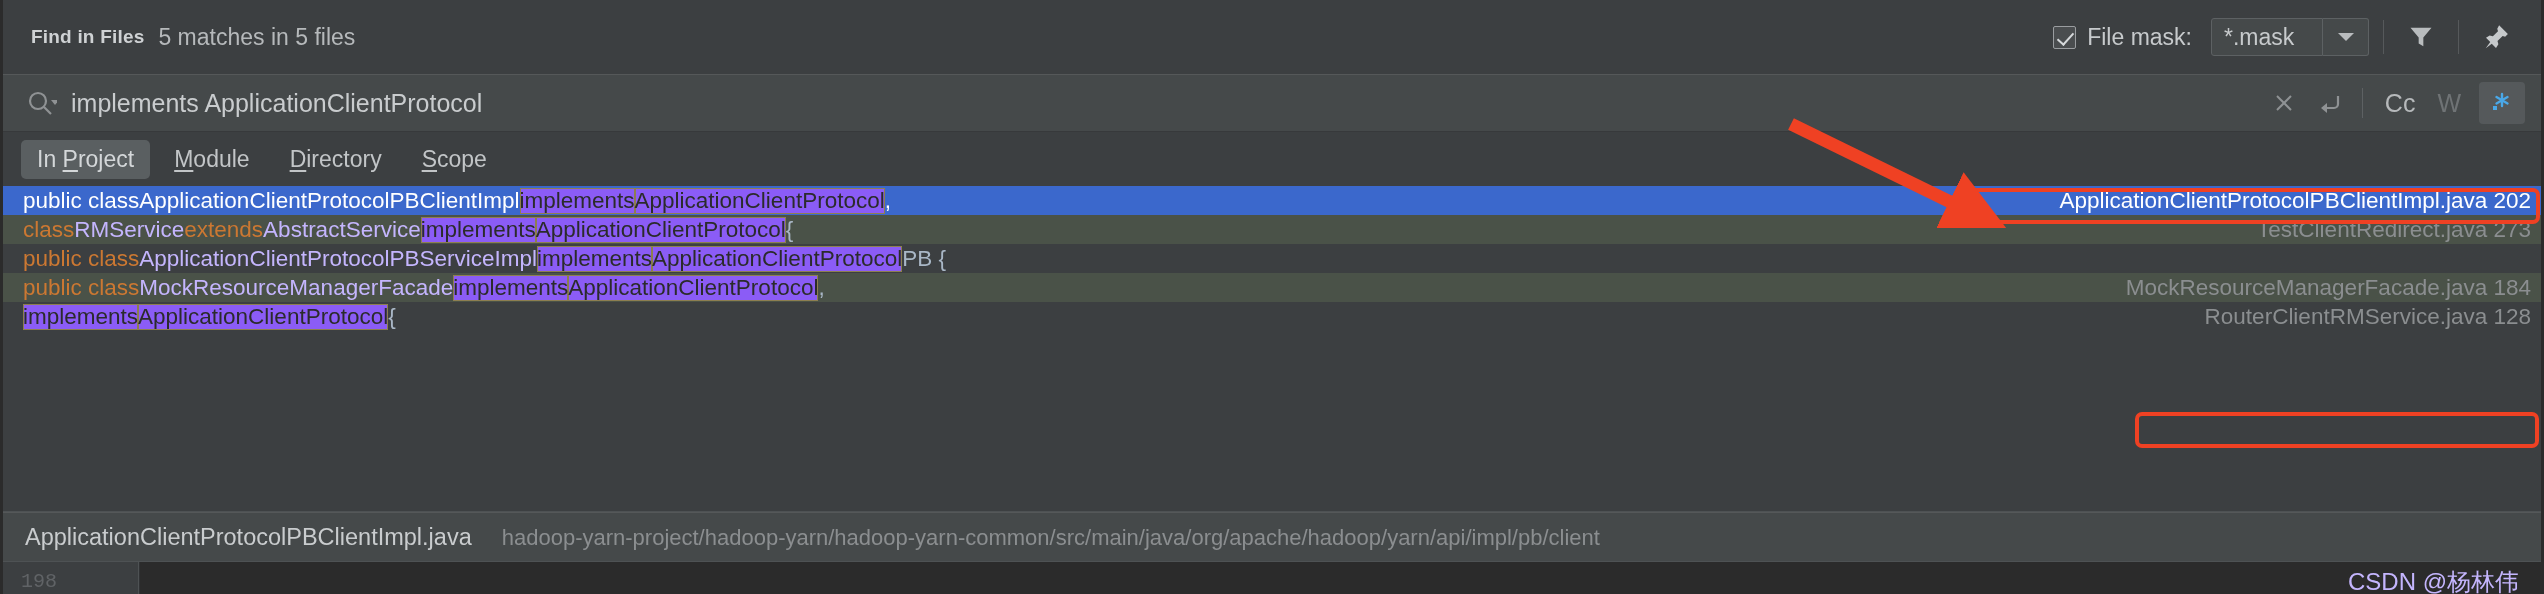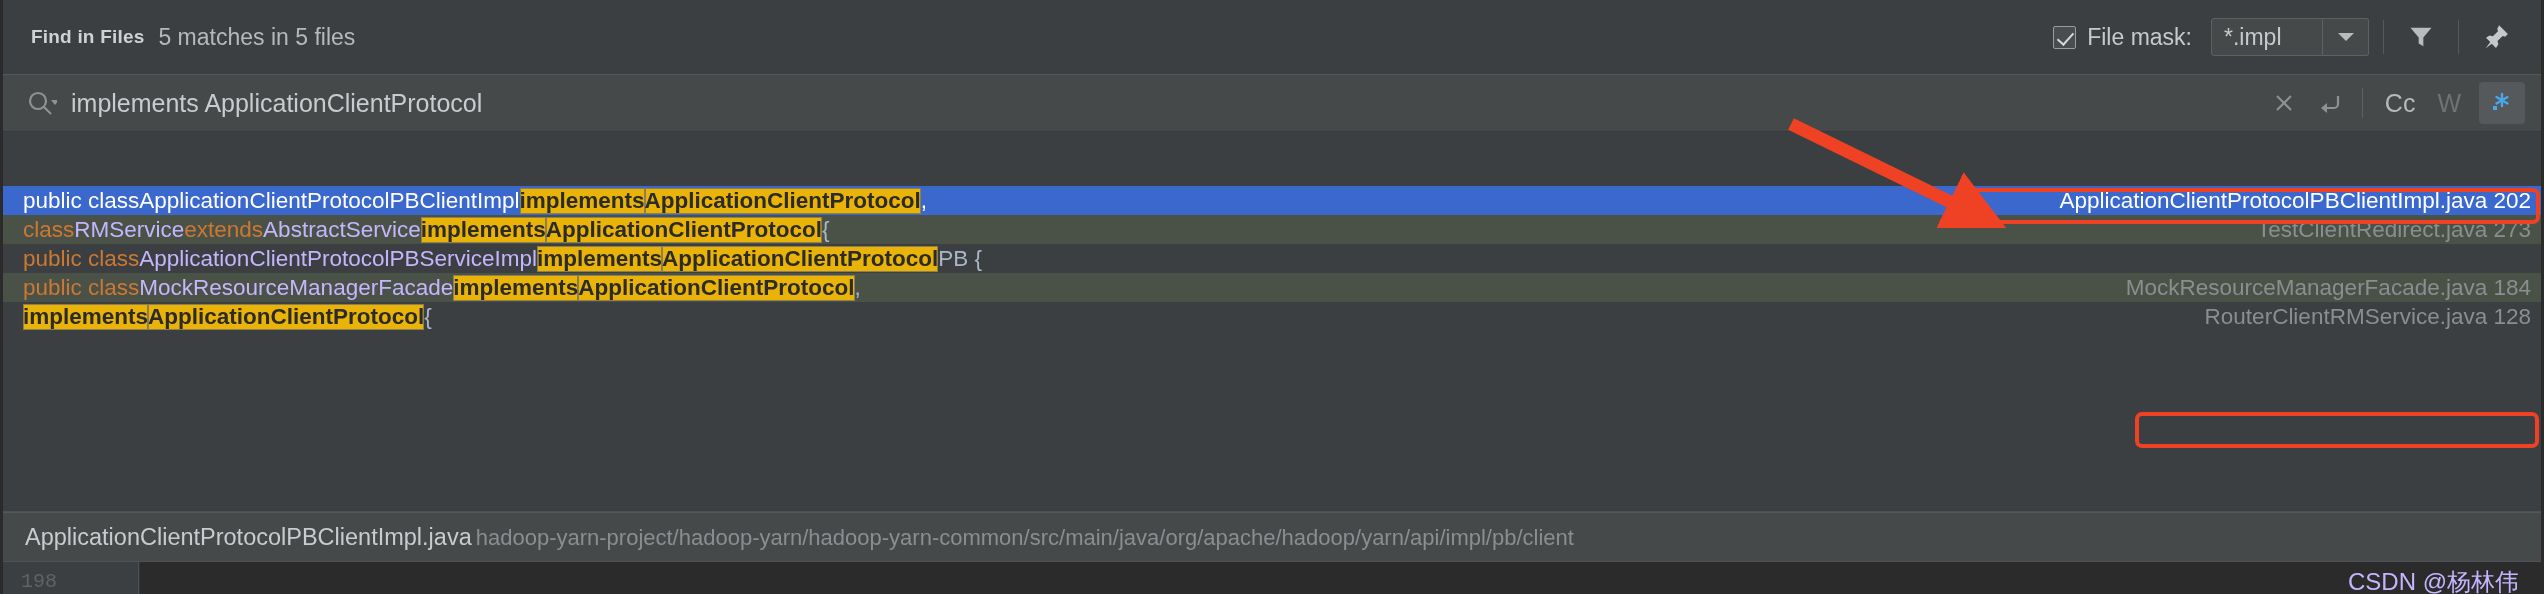--- a/index.html
+++ b/index.html
@@ -131,23 +131,22 @@
   .row.sel { background: #3b68cc; }
   .row.alt { background: #4a5248; }
   .row.plain { background: #3c3f41; }
   .code { display: flex; align-items: center; }
   .tok { }
   .kw  { color: #cc7832; }
   .ident { color: #c4b5fd; }
   .punc { color: #a9b7c6; }
   .row.sel .ident, .row.sel .punc, .row.sel .kw { color: #ffffff; }
   .hl {
-    background: #eab308; color: #2b2b2b;
+    background: #8b5cf6; color: #2b2b2b;
     box-shadow: 0 0 0 1px #8d7f50 inset;
-    font-weight: bold;
   }
   .row-sp { flex: 1; }
   .fileref {
     font-size: 22.5px; color: #8b8e90; white-space: nowrap;
   }
   .row.sel .fileref { color: #ffffff; }
 
   
   .redbox {
     position: absolute;
@@ -160,21 +159,21 @@
   .arrow-svg { position: absolute; left: 1780px; top: 118px; pointer-events: none; }
 
   
   .preview-head {
     position: absolute; left: 0; top: 512px; right: 0; height: 50px;
     background: #45494a;
     border-top: 1px solid #555859;
     display: flex; align-items: center; padding-left: 22px;
   }
   .pv-file { font-size: 23.5px; color: #c9ccce; }
-  .pv-path { font-size: 22px; color: #8b8e90; margin-left: 4px; }
+  .pv-path { font-size: 22px; color: #8b8e90; margin-left: 30px; }
 
   .bottom-strip {
     position: absolute; left: 0; top: 562px; right: 0; height: 32px;
     background: #313335;
   }
   .gutter {
     position: absolute; left: 0; top: 562px; width: 136px; height: 32px;
     background: #3c3f41; border-right: 1px solid #4e5254;
   }
   .gutter-num {
@@ -205,21 +204,21 @@
   <div class="header">
     <span class="title">Find in Files</span>
     <span class="subtitle">5 matches in 5 files</span>
 
     <span class="header-spacer"></span>
 
     <div class="filemask-wrap">
       <div class="checkbox"></div>
       <span class="filemask-label">File mask:</span>
       <div class="mask-combo">
-        <div class="mask-field">*.impl</div>
+        <div class="mask-field">*.mask</div>
         <div class="mask-arrow">
           <span class="caret-down"></span>
         </div>
       </div>
     </div>
 
     <div class="hdr-sep"></div>
 
     <div class="icon-btn">
       <svg width="28" height="28" viewBox="0 0 24 24">
@@ -270,20 +269,26 @@
         <g stroke="#4aa8e8" stroke-width="2.4" stroke-linecap="round">
           <line x1="13" y1="4" x2="13" y2="16"></line>
           <line x1="7.5" y1="7" x2="18.5" y2="13.5"></line>
           <line x1="18.5" y1="7" x2="7.5" y2="13.5"></line>
         </g>
         <rect x="4" y="16" width="4" height="4" fill="#4aa8e8"></rect>
       </svg>
     </div>
   </div>
 
+  <div class="scopebar">
+    <div class="scope-tab active">In <u>P</u>roject</div>
+    <div class="scope-tab"><u>M</u>odule</div>
+    <div class="scope-tab"><u>D</u>irectory</div>
+    <div class="scope-tab"><u>S</u>cope</div>
+  </div>
 
   <div class="results" id="results-list">
       <div class="row sel">
         <div class="code">
           <span class="tok kw">public class </span>
           <span class="tok ident">ApplicationClientProtocolPBClientImpl </span>
           <span class="tok hl">implements </span>
           <span class="tok hl">ApplicationClientProtocol</span>
           <span class="tok punc">,</span>
         </div>

